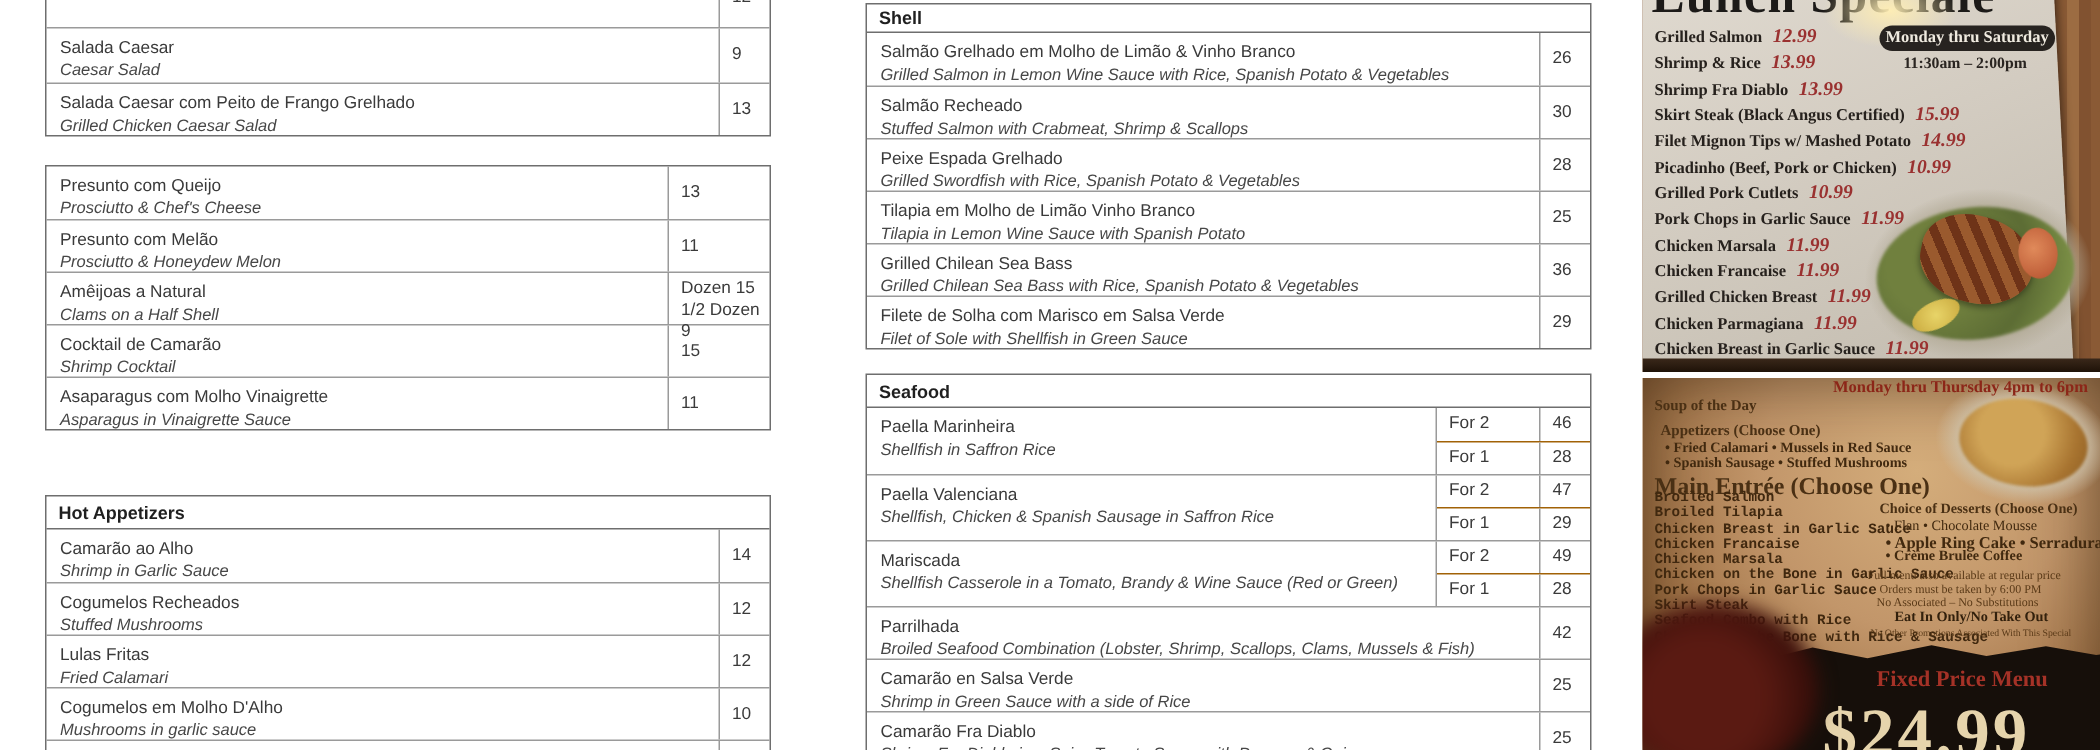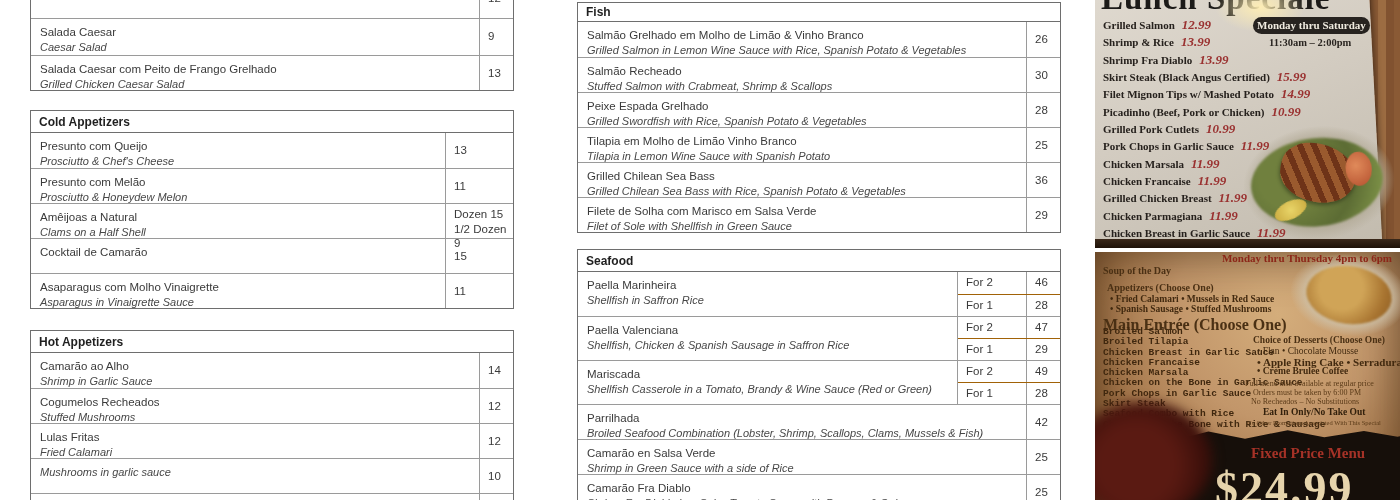--- a/index.html
+++ b/index.html
@@ -117,23 +117,20 @@
   <div class="row h35">
     <div class="name">
       <div class="pt">Salada Caesar com Peito de Frango Grelhado</div>
       <div class="en">Grilled Chicken Caesar Salad</div>
     </div>
     <div class="price">13</div>
   </div>
 </div>
 
 <div class="tbl" style="left:30px;top:110px;">
-  <div class="thead">
-      <span>Cold Appetizers</span>
-    </div>
   <div class="row h35">
     <div class="name">
       <div class="pt">Presunto com Queijo</div>
       <div class="en">Prosciutto &amp; Chef's Cheese</div>
     </div>
     <div class="price wide">13</div>
   </div>
   <div class="row h35">
     <div class="name">
       <div class="pt">Presunto com Melão</div>
@@ -145,20 +142,21 @@
     <div class="name">
       <div class="pt">Amêijoas a Natural</div>
       <div class="en">Clams on a Half Shell</div>
     </div>
     <div class="price wide two">Dozen 15
 1/2 Dozen 9</div>
   </div>
   <div class="row h35">
     <div class="name">
       <div class="pt">Cocktail de Camarão</div>
+      <div class="en">Shrimp Cocktail</div>
     </div>
     <div class="price wide">15</div>
   </div>
   <div class="row h35">
     <div class="name">
       <div class="pt">Asaparagus com Molho Vinaigrette</div>
       <div class="en">Asparagus in Vinaigrette Sauce</div>
     </div>
     <div class="price wide">11</div>
   </div>
@@ -184,36 +182,37 @@
   </div>
   <div class="row h35">
     <div class="name">
       <div class="pt">Lulas Fritas</div>
       <div class="en">Fried Calamari</div>
     </div>
     <div class="price">12</div>
   </div>
   <div class="row h35">
     <div class="name">
+      <div class="pt">Cogumelos em Molho D'Alho</div>
       <div class="en">Mushrooms in garlic sauce</div>
     </div>
     <div class="price">10</div>
   </div>
   <div class="row h35">
     <div class="name">
       <div class="pt"></div>
       <div class="en"></div>
     </div>
     <div class="price"></div>
   </div>
 </div>
 
 <div class="tbl" style="left:577px;top:2px;">
   <div class="thead slim">
-      <span>Fish</span>
+      <span>Shell</span>
     </div>
   <div class="row h35">
     <div class="name">
       <div class="pt">Salmão Grelhado em Molho de Limão &amp; Vinho Branco</div>
       <div class="en">Grilled Salmon in Lemon Wine Sauce with Rice, Spanish Potato &amp; Vegetables</div>
     </div>
     <div class="price">26</div>
   </div>
   <div class="row h35">
     <div class="name">
@@ -383,21 +382,21 @@
     <div class="drow">Seafood Combo with Rice</div>
     <div class="drow">Chicken on the Bone with Rice &amp; Sausage</div>
     <div class="drow">Veal Marsala</div>
   </div>
   <div class="ddessh">Choice of Desserts (Choose One)</div>
   <div class="ddess1">• Flan      • Chocolate Mousse</div>
   <div class="ddess2">• Apple Ring Cake   • Serradura</div>
   <div class="ddess3">• Crème Brulee     Coffee</div>
   <div class="dnote1">Full menu also available at regular price</div>
   <div class="dnote2">Orders must be taken by 6:00 PM</div>
-  <div class="dnote3">No Recheados – No Substitutions</div>
+  <div class="dnote3">No Associated – No Substitutions</div>
   <div class="dnote4">Eat In Only/No Take Out</div>
   <div class="dnote5">No Other Promotions Associated With This Special</div>
   <div class="darkband">
     <div class="fpm">Fixed Price Menu</div>
     <div class="bigprice">$24.99</div>
   </div>
   <div class="foodblur"></div>
 </div>
 
 </body></html>

